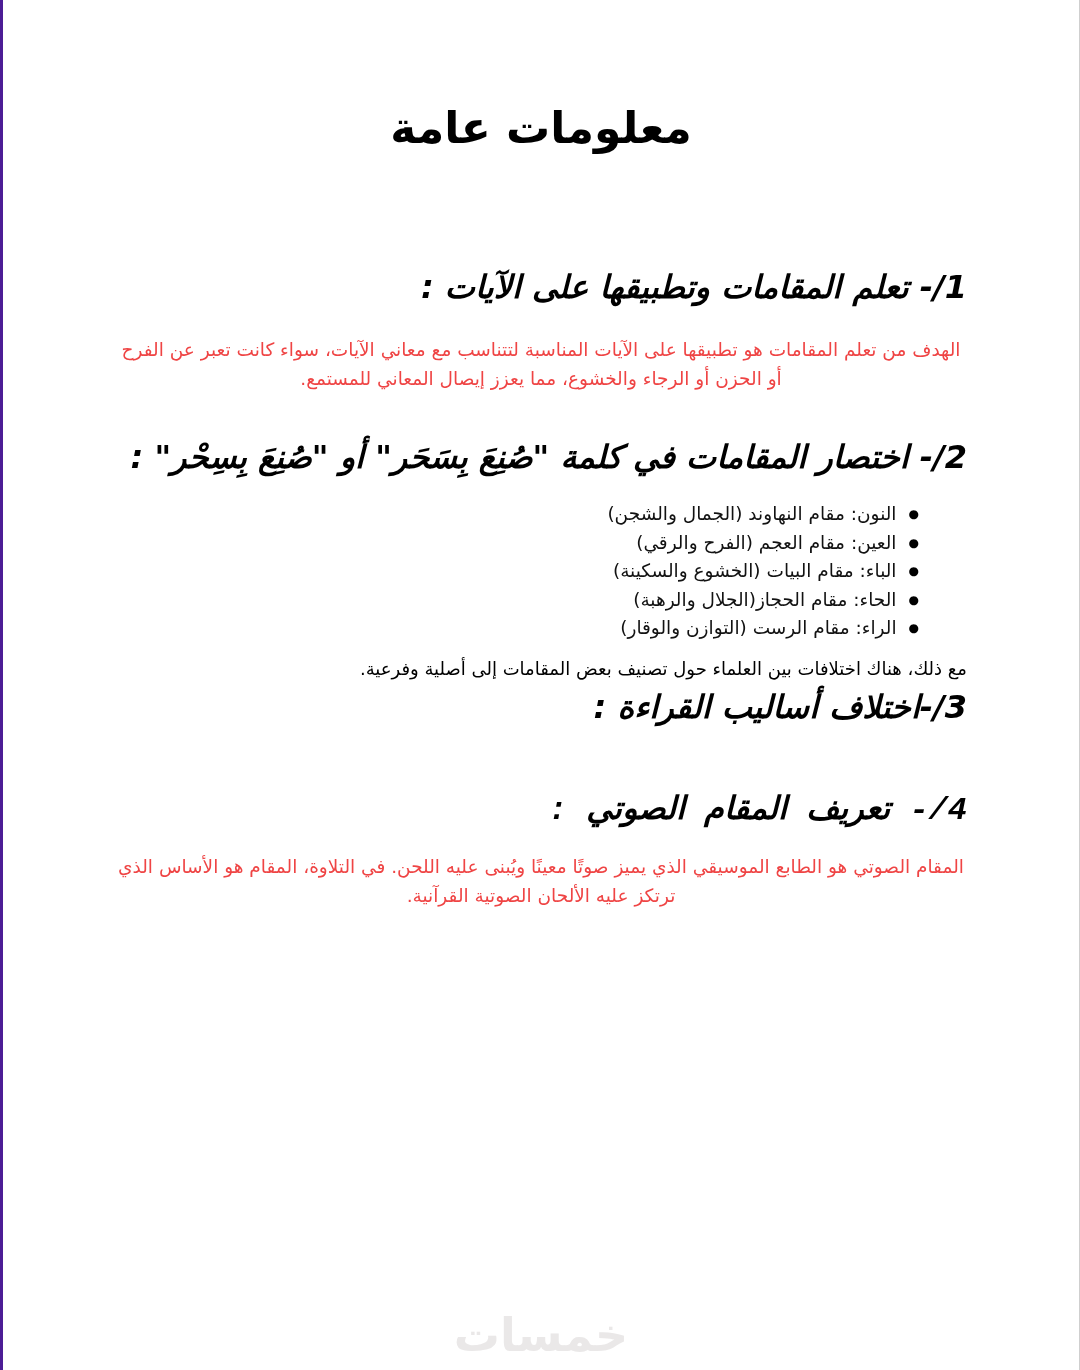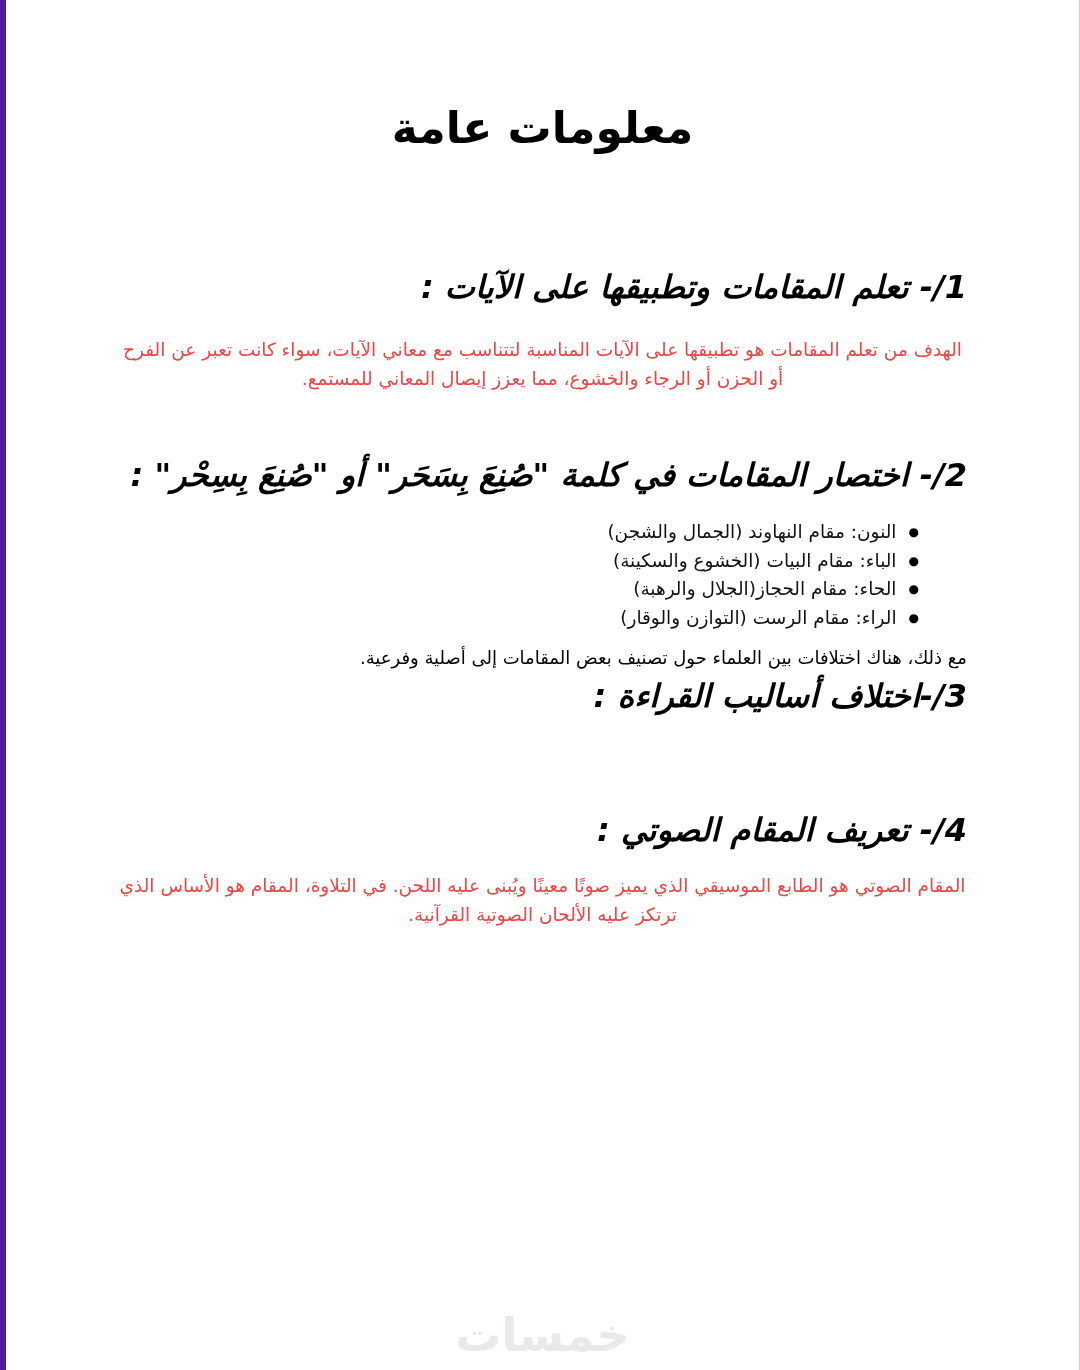--- a/index.html
+++ b/index.html
@@ -7,21 +7,21 @@
     padding: 0;
     background: #ffffff;
   }
   .page {
     position: relative;
     width: 1080px;
     height: 1370px;
     margin: 0 auto;
     background: #ffffff;
     box-sizing: border-box;
-    border-left: 6px solid #4c1d95;
+    border-left: 3px solid #4c1d95;
     border-right: 1px solid #cfcfcf;
     overflow: hidden;
     font-family: "DejaVu Sans", sans-serif;
     color: #111111;
   }
   .content {
     direction: rtl;
     padding: 100px 112px 0 112px;
   }
   .doc-title {
@@ -35,23 +35,23 @@
   .section-heading {
     margin: 0;
     font-size: 32px;
     font-weight: 700;
     font-style: italic;
     color: #000000;
     text-align: right;
     line-height: 1.55;
   }
   .h1 { margin-top: 108px; }
-  .h2 { margin-top: 58px; }
+  .h2 { margin-top: 40px; }
   .h3 { }
-  .h4 { margin-top: 84px; }
+  .h4 { margin-top: 54px; font-family: Liberation Mono, monospace; }
   .body-par {
     margin: 0;
     font-size: 18.5px;
     line-height: 29px;
     text-align: center;
     color: #ef4444;
   }
   .p1 { margin-top: 22px; }
   .p3 { margin-top: 14px; }
   .p4 { margin-top: 16px; }
@@ -103,20 +103,21 @@
 
     <section>
       <h2 class="section-heading h1">1/- تعلم المقامات وتطبيقها على الآيات :</h2>
       <p class="body-par p1">الهدف من تعلم المقامات هو تطبيقها على الآيات المناسبة لتتناسب مع معاني الآيات، سواء كانت تعبر عن الفرح أو الحزن أو الرجاء والخشوع، مما يعزز إيصال المعاني للمستمع.</p>
     </section>
 
     <section>
       <h2 class="section-heading h2">2/- اختصار المقامات في كلمة "صُنِعَ بِسَحَر" أو "صُنِعَ بِسِحْر" :</h2>
       <ul class="maqam-list">
         <li><span class="bullet">●</span><span>النون: مقام النهاوند (الجمال والشجن)</span></li>
+        <li><span class="bullet">●</span><span>العين: مقام العجم (الفرح والرقي)</span></li>
         <li><span class="bullet">●</span><span>الباء: مقام البيات (الخشوع والسكينة)</span></li>
         <li><span class="bullet">●</span><span>الحاء: مقام الحجاز(الجلال والرهبة)</span></li>
         <li><span class="bullet">●</span><span>الراء: مقام الرست (التوازن والوقار)</span></li>
       </ul>
       <p class="note-par">مع ذلك، هناك اختلافات بين العلماء حول تصنيف بعض المقامات إلى أصلية وفرعية.</p>
     </section>
 
     <section>
       <h2 class="section-heading h3">3/-اختلاف أساليب القراءة :</h2>
     </section>

